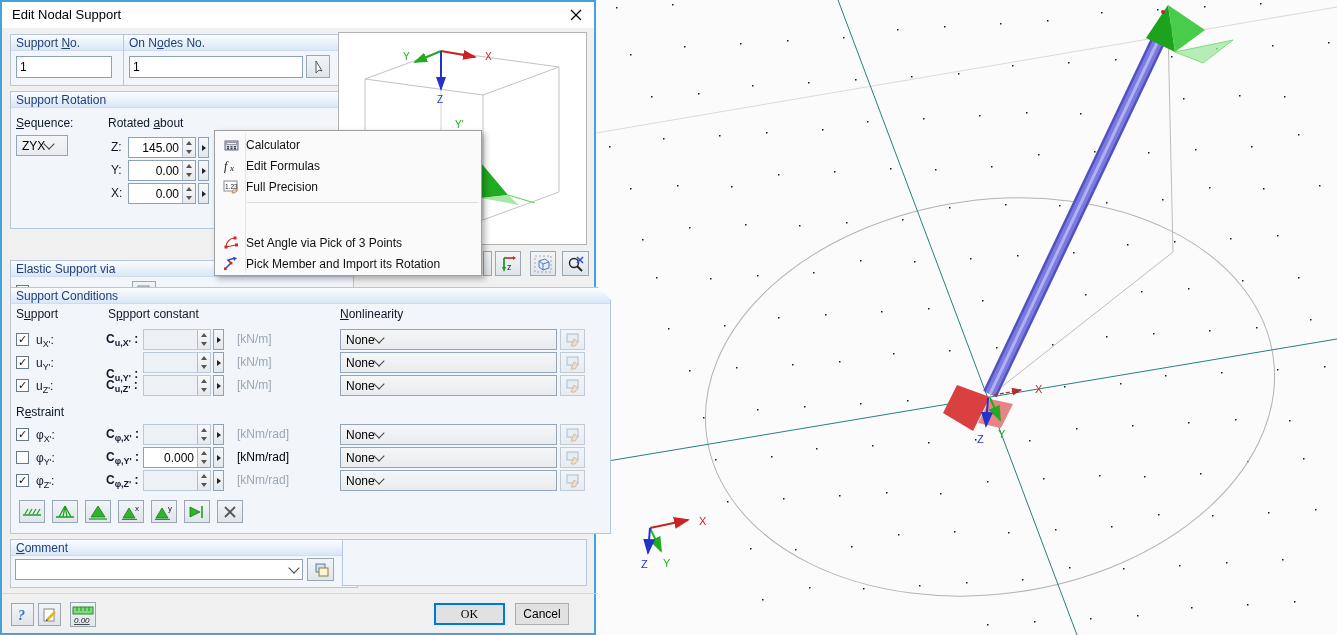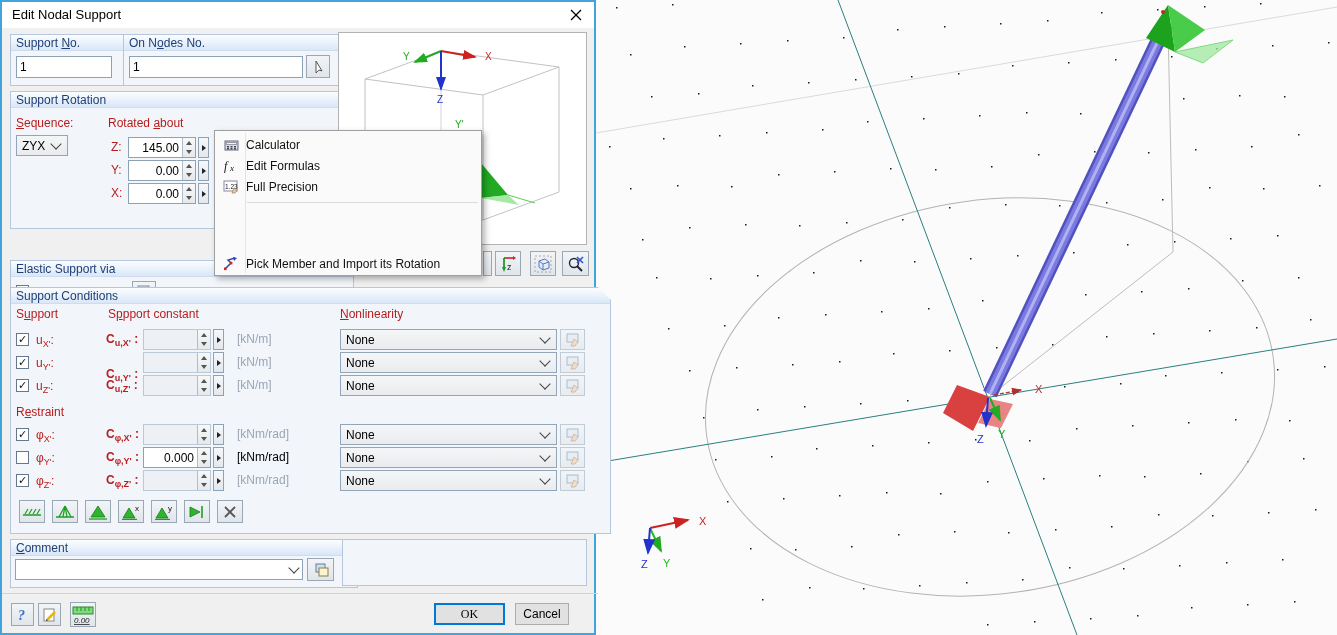--- a/index.html
+++ b/index.html
@@ -13,41 +13,41 @@
           background:#f0f0f0;z-index:10;}
   .titlebar{position:absolute;left:0;top:0;width:100%;height:26px;background:#ffffff;}
   .title{position:absolute;left:10px;top:5px;font-size:13px;color:#000;}
   .closebtn{position:absolute;right:4px;top:2px;width:28px;height:22px;display:flex;align-items:center;justify-content:center;}
   
   .grp{position:absolute;background:#f2f6fb;border:1px solid #b5c6de;
        clip-path:polygon(0 0,calc(100% - 13px) 0,100% 13px,100% 100%,0 100%);padding-left:20px;}
   .ghdr{position:absolute;left:0;top:0;right:0;height:16px;
         background:linear-gradient(#fbfdff,#d9e7f7);border-bottom:1px solid #cfdcee;
         color:#1f3e76;font-size:12px;padding:1px 0 0 5px;box-sizing:border-box;}
-  .lbl{position:absolute;font-size:12px;color:#b91c1c;white-space:nowrap;}
+  .lbl{position:absolute;font-size:12px;color:#0f172a;white-space:nowrap;}
   .acc{text-decoration:underline;}
   .unit{color:#9aa6b4;} .unit.on{color:#000;}
   sub{font-size:9px;}
   
   .fw{position:absolute;display:flex;background:#fff;border:1px solid #8ea2b5;box-sizing:border-box;height:21px;}
   .fw input{flex:1;min-width:0;border:0;outline:0;font:12px "Liberation Sans",sans-serif;background:transparent;padding:0 3px;}
   .fw input.num{text-align:right;}
   .fw.dis{background:#edf1f5;border-color:#bac9d7;}
   .spin{width:12px;border-left:1px solid #aebccb;display:flex;flex-direction:column;background:linear-gradient(#f8f8f8,#e6e9ec);}
   .spin div{flex:1;display:flex;align-items:center;justify-content:center;}
   .spin .up::after{content:'';border-left:3px solid transparent;border-right:3px solid transparent;border-bottom:4px solid #555;}
   .spin .dn::after{content:'';border-left:3px solid transparent;border-right:3px solid transparent;border-top:4px solid #555;}
   .abtn{position:absolute;width:11px;height:21px;background:linear-gradient(#f6f8fa,#e3e8ee);border:1px solid #8ea2b5;
         box-sizing:border-box;display:flex;align-items:center;justify-content:center;}
   .abtn::after{content:'';border-left:4px solid #222;border-top:3px solid transparent;border-bottom:3px solid transparent;}
   .cb{position:absolute;width:13px;height:13px;background:#fff;border:1px solid #65788c;box-sizing:border-box;
       font-size:11px;line-height:11px;text-align:center;color:#111;}
   .combo{position:absolute;height:21px;box-sizing:border-box;border:1px solid #93a5b8;
          background:linear-gradient(#f5f6f8,#e9ebee);display:flex;align-items:center;
-         justify-content:space-between;font-size:12px;padding:0 7px 0 5px;}
+         justify-content:flex-start;font-size:12px;padding:0 7px 0 5px;}
   .chev{width:7px;height:7px;border-right:1.5px solid #444;border-bottom:1.5px solid #444;
         transform:rotate(45deg);margin-top:-3px;}
   .pbtn{position:absolute;background:linear-gradient(#f2f5f8,#dfe5ea);border:1px solid #9aa8b6;
         box-sizing:border-box;display:flex;align-items:center;justify-content:center;padding:0;}
   .okbtn{position:absolute;width:71px;height:22px;background:#e1e1e1;border:2px solid #0078d7;
          box-sizing:border-box;font-size:12px;display:flex;align-items:center;justify-content:center;}
   .cancelbtn{position:absolute;width:54px;height:22px;background:#e1e1e1;border:1px solid #adadad;
          box-sizing:border-box;font-size:12px;display:flex;align-items:center;justify-content:center;}
   .panel{position:absolute;background:#f2f6fb;border:1px solid #b5c6de;box-sizing:border-box;}
   .sep{position:absolute;left:0;width:596px;height:1px;background:#d4d4d4;}
@@ -739,20 +739,32 @@
       <span class="mico">
         <svg width="16" height="15" viewBox="0 0 16 15">
             <rect x="1" y="2" width="13" height="10" fill="#fff" stroke="#889"></rect>
             <text x="2" y="10" font-size="6.5" fill="#223">1.23</text>
             <path d="M9 14 L11 9 L14 11 L12 14 Z" fill="#f2c9a0" stroke="#a07c50" stroke-width="0.7"></path>
           </svg>
       </span>
       <span>Full Precision</span>
     </div>
     <div class="msep" style="top:71px;"></div>
+    <div class="mi" style="top:101px;">
+      <span class="mico">
+        <svg width="16" height="15" viewBox="0 0 16 15">
+            <path d="M3 12 A9 9 0 0 1 12 3" fill="none" stroke="#cc2222" stroke-width="1.2"></path>
+            <line x1="3" y1="12" x2="13" y2="10" stroke="#cc2222"></line>
+            <rect x="1.5" y="10.5" width="3" height="3" fill="#dd2222"></rect>
+            <rect x="10.5" y="1.5" width="3" height="3" fill="#dd2222"></rect>
+            <rect x="12" y="8.5" width="3" height="3" fill="#dd2222"></rect>
+          </svg>
+      </span>
+      <span>Set Angle via Pick of 3 Points</span>
+    </div>
     <div class="mi" style="top:122px;">
       <span class="mico">
         <svg width="16" height="15" viewBox="0 0 16 15">
             <path d="M2 13 L8 7 L5 4 L12 2" fill="none" stroke="#3344bb" stroke-width="1.5"></path>
             <polygon points="10,1 14,2 11,5" fill="#3344bb"></polygon>
             <rect x="1" y="11.5" width="2.6" height="2.6" fill="#dd2222"></rect>
             <rect x="6.8" y="5.8" width="2.6" height="2.6" fill="#dd2222"></rect>
           </svg>
       </span>
       <span>Pick Member and Import its Rotation</span>

